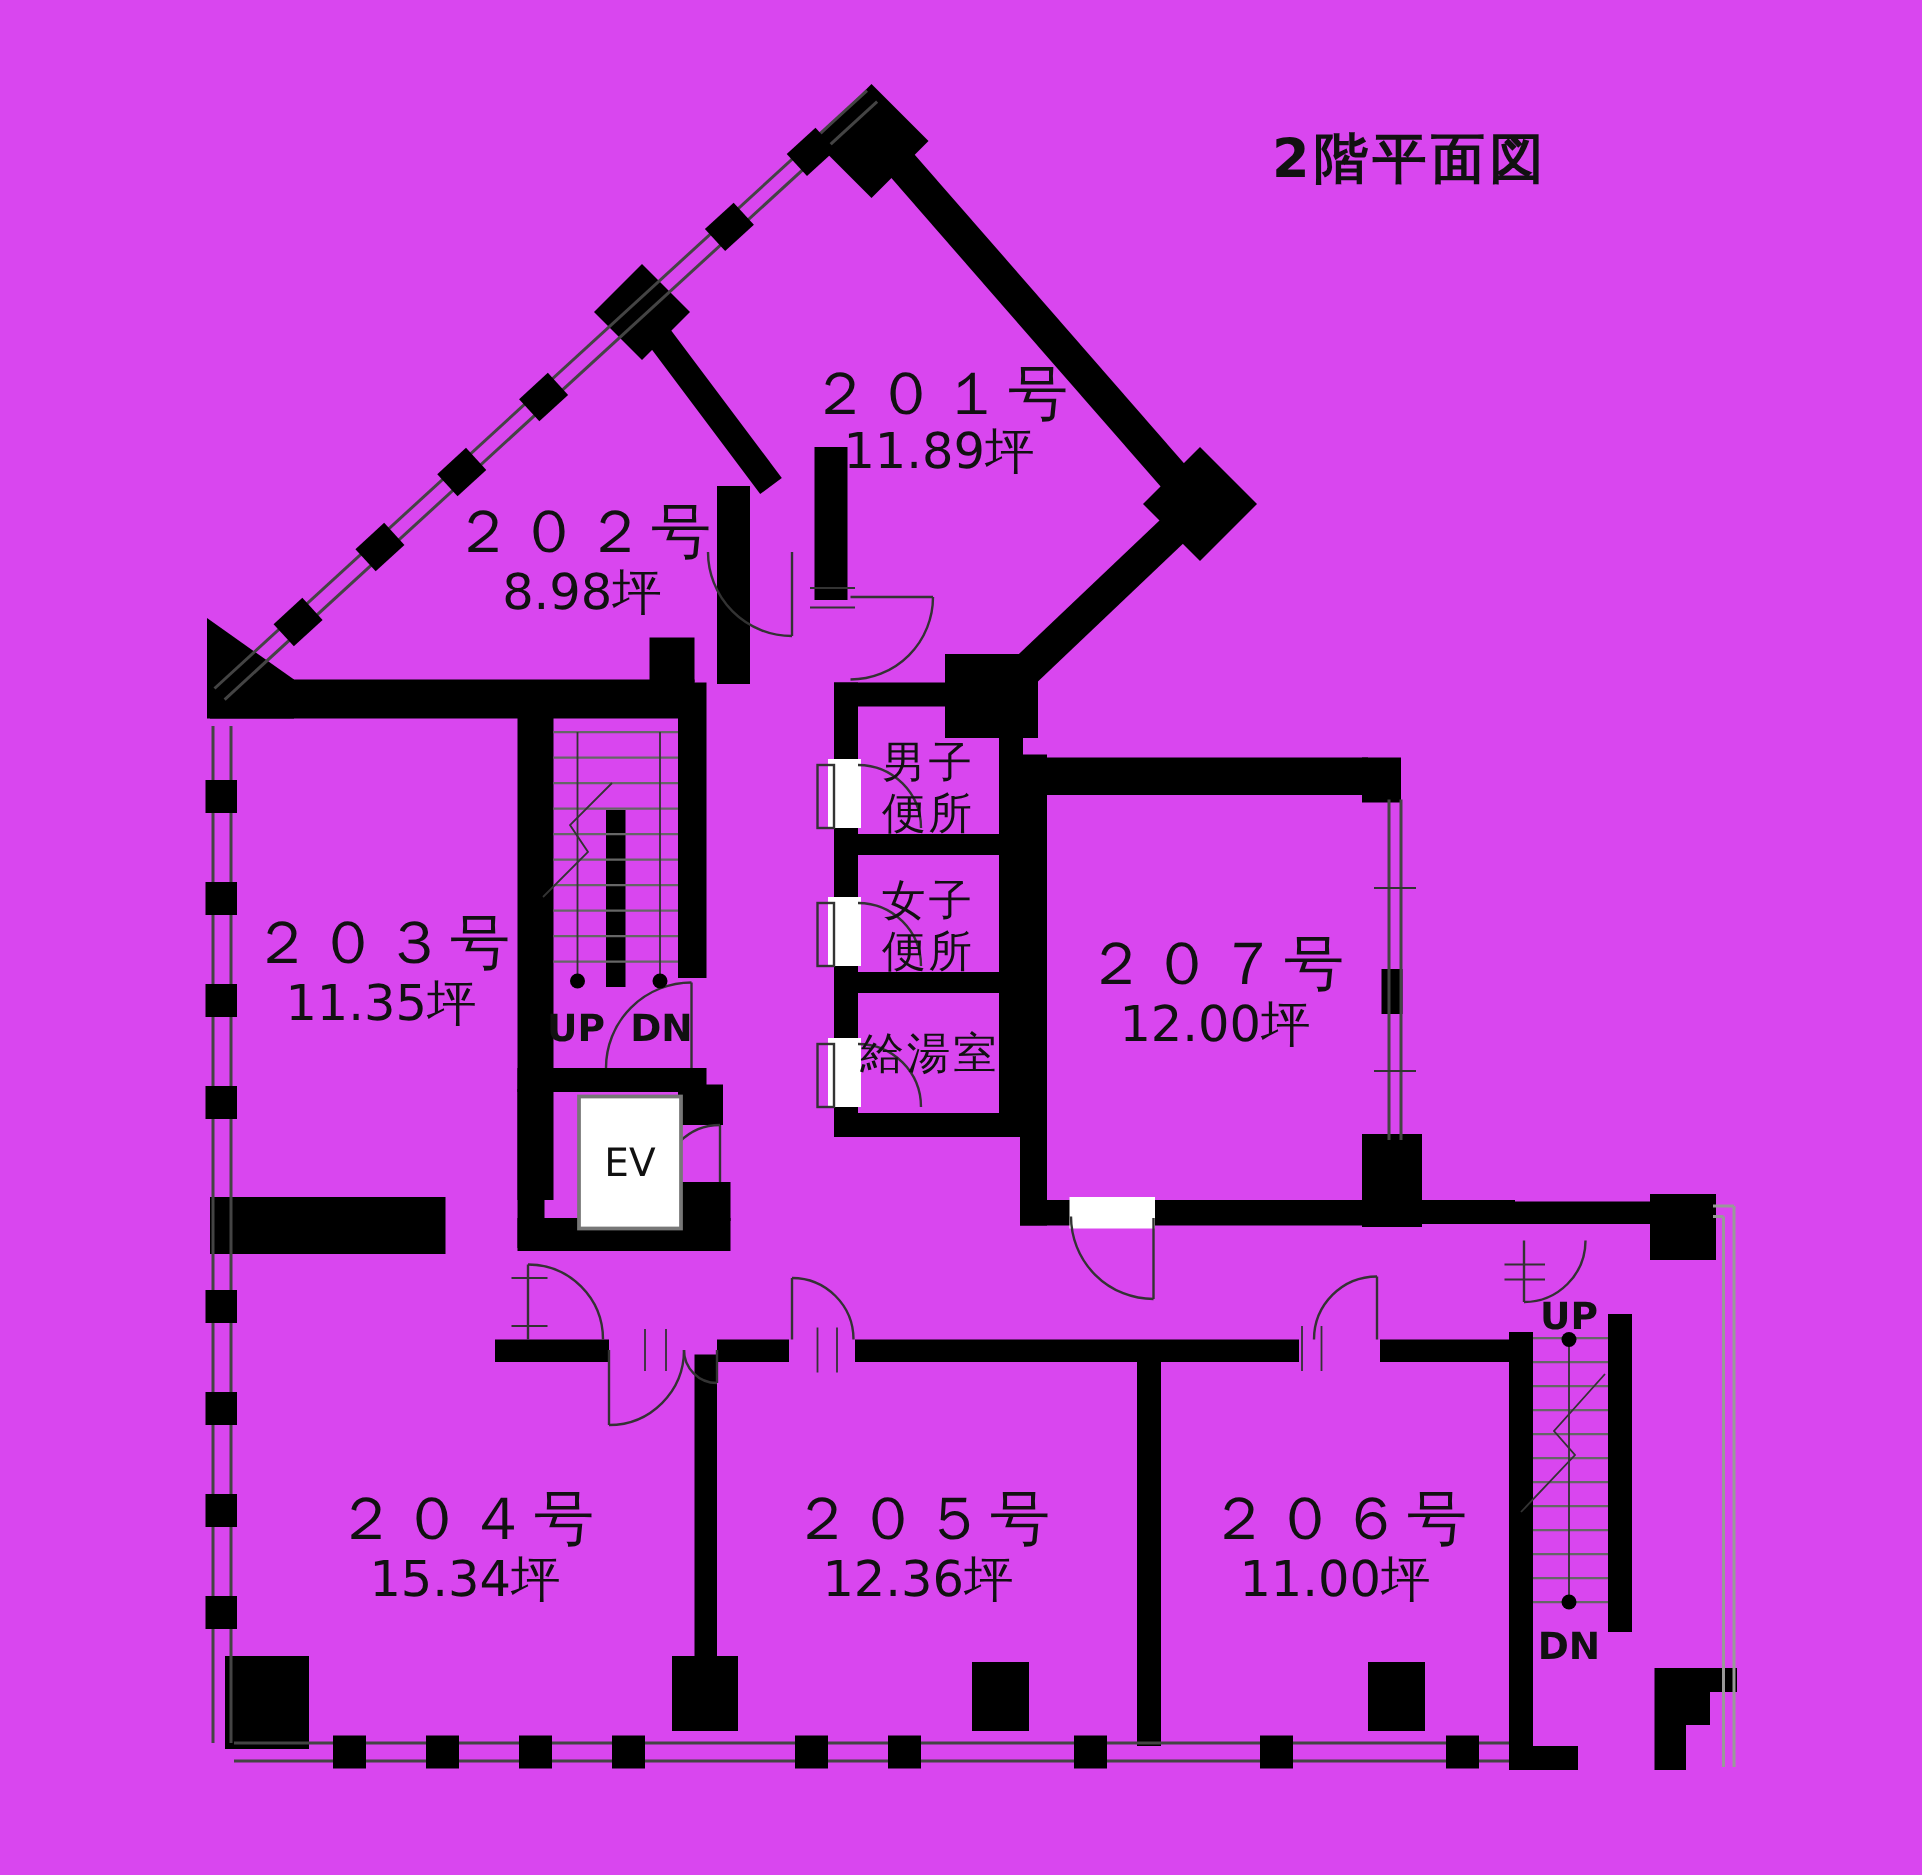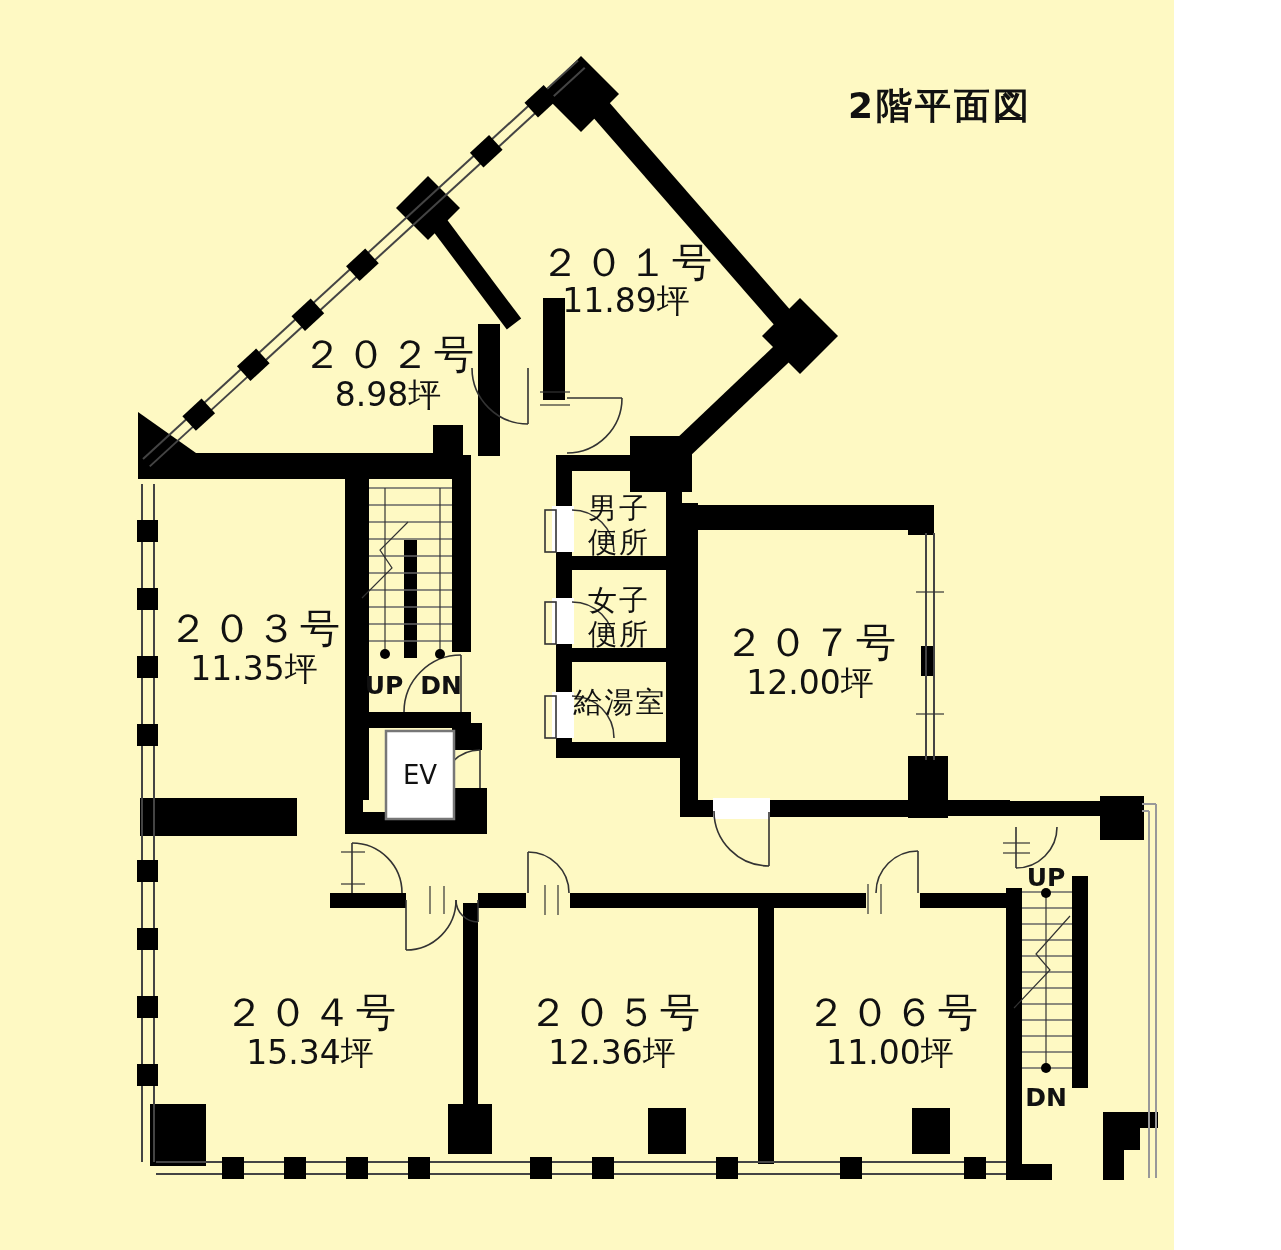--- a/index.html
+++ b/index.html
@@ -1,16 +1,16 @@
 <!DOCTYPE html>
 <html><head>
 <meta charset="utf-8">
 <style>
   html,body{margin:0;padding:0;background:#ffffff;}
-  #stage{position:relative;width:1174px;height:1250px;background:#fef9c3;overflow:hidden;
+  #stage{position:relative;width:1281px;height:1250px;background:#d946ef;overflow:hidden;
          font-family:"DejaVu Sans","Liberation Sans",sans-serif;}
   svg{position:absolute;left:0;top:0;}
   .wall{fill:#000000;stroke:none;}
   .wline{stroke:#000000;fill:none;}
   .thin{stroke:#444444;stroke-width:2;fill:none;}
   .gray{stroke:#999999;stroke-width:2;fill:none;}
   .door{stroke:#333333;stroke-width:1.6;fill:none;}
   .tick{stroke:#333333;stroke-width:1.2;fill:none;}
   .tread{stroke:#666666;stroke-width:1.5;fill:none;}
   .cline{stroke:#333333;stroke-width:1.2;fill:none;}

